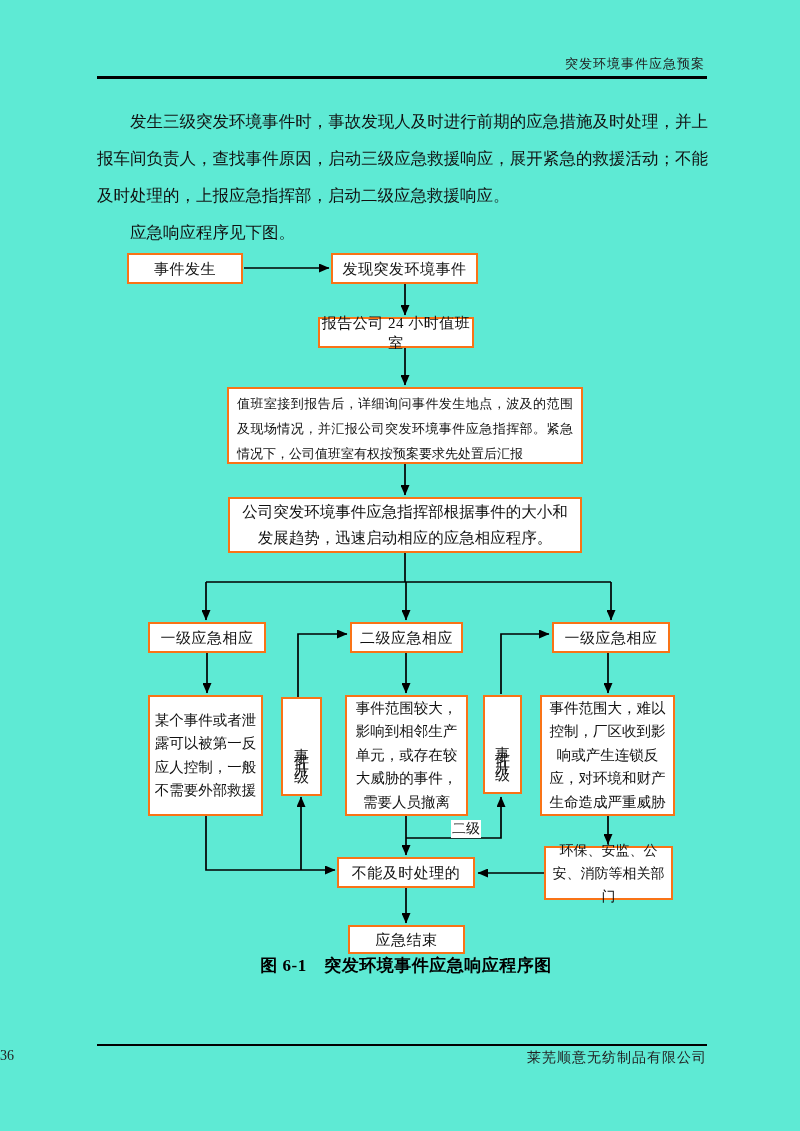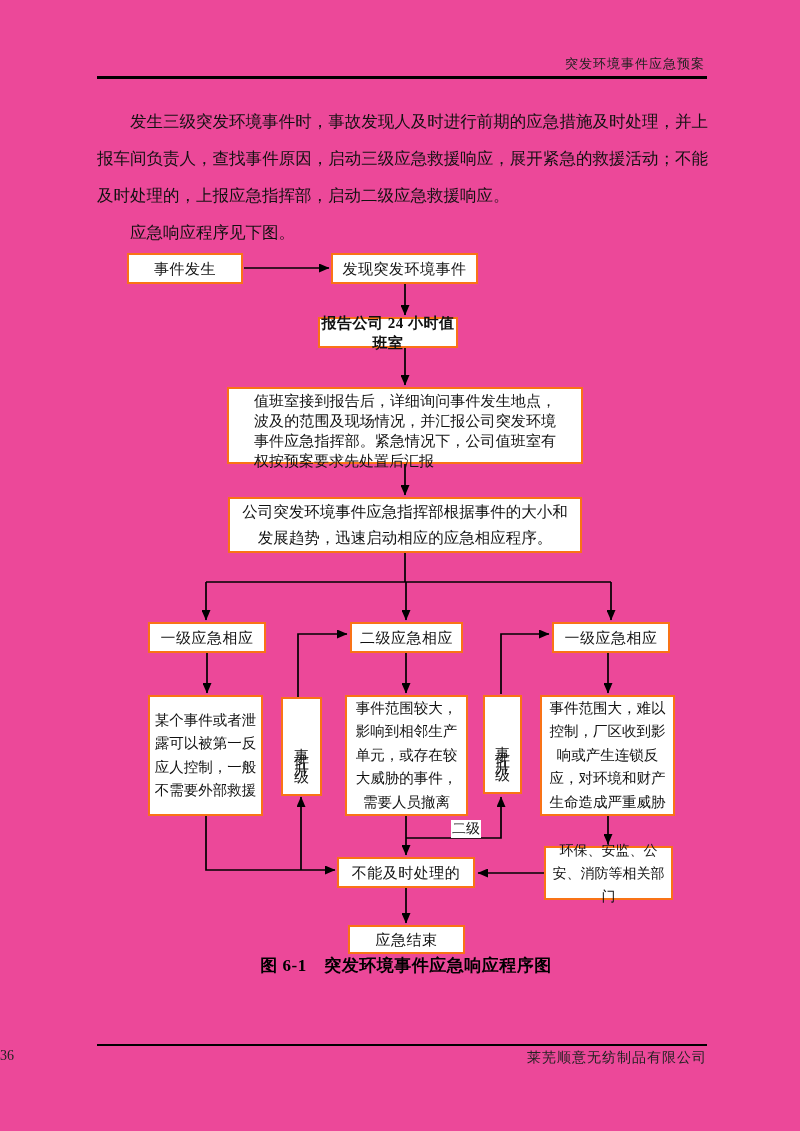--- a/index.html
+++ b/index.html
@@ -1,20 +1,20 @@
 <!DOCTYPE html>
 <html><head>
 <meta charset="utf-8">
 <style>
   * { margin:0; padding:0; box-sizing:border-box; }
   html,body { background:#e8e8e8; }
   .page {
     position:relative;
     width:800px; height:1131px;
-    background:#ec4899;
+    background:#5eead4;
     margin:0 auto;
     font-family:"Liberation Serif","DejaVu Serif",serif;
     color:#1a1a1a;
     overflow:hidden;
   }
   
   .header-title {
     position:absolute; top:55px; right:95px;
     font-size:13px; letter-spacing:1px; color:#222;
   }
@@ -43,22 +43,22 @@
   .bodytext p { text-indent:2em; }
   
   .flow-svg { position:absolute; left:0; top:0; width:800px; height:1131px; }
   .node {
     position:absolute; border:2px solid #f97316; background:#fff;
     display:flex; align-items:center; justify-content:center;
     text-align:center; font-size:15px; line-height:20px; color:#111;
   }
   .node.small { font-size:15px; letter-spacing:0.5px; }
   .node.big-left {
-    text-align:justify; font-size:15px; line-height:20px;
-    padding:2px 25px; display:block;
+    text-align:justify; font-size:13px; line-height:25px;
+    padding:2px 8px; display:block;
   }
   .node.big-center { font-size:15.5px; line-height:26px; padding:1px 10px; }
   .node.desc { font-size:14.5px; line-height:23.5px; padding:3px 2px; }
   .node.vertical {
     writing-mode:vertical-rl; text-orientation:upright;
     letter-spacing:7px; font-size:15px; padding-top:6px;
   }
   .node.agencies { font-size:14px; line-height:23px; padding:18px 1px; }
   .edge-label {
     position:absolute; left:451px; top:820px;
@@ -124,21 +124,21 @@
       <path d="M544,873 H478" marker-end="url(#arr)"></path>
 
       <path d="M406,888 V923" marker-end="url(#arr)"></path>
     </g>
   </svg>
 
   <div class="node small" style="left:127px; top:253px; width:116px; height:31px;">事件发生</div>
 
   <div class="node small" style="left:331px; top:253px; width:147px; height:31px;">发现突发环境事件</div>
 
-  <div class="node small" style="left:318px; top:317px; width:140px; height:31px;font-weight:bold;">报告公司 24 小时值班室</div>
+  <div class="node small" style="left:318px; top:317px; width:156px; height:31px;">报告公司 24 小时值班室</div>
 
   <div class="node big-left" style="left:227px; top:387px; width:356px; height:77px;">值班室接到报告后，详细询问事件发生地点，波及的范围及现场情况，并汇报公司突发环境事件应急指挥部。紧急情况下，公司值班室有权按预案要求先处置后汇报</div>
 
   <div class="node big-center" style="left:228px; top:497px; width:354px; height:56px;">公司突发环境事件应急指挥部根据事件的大小和发展趋势，迅速启动相应的应急相应程序。</div>
 
   <div class="node small" style="left:148px; top:622px; width:118px; height:31px;">一级应急相应</div>
 
   <div class="node small" style="left:350px; top:622px; width:113px; height:31px;">二级应急相应</div>
 
   <div class="node small" style="left:552px; top:622px; width:118px; height:31px;">一级应急相应</div>

